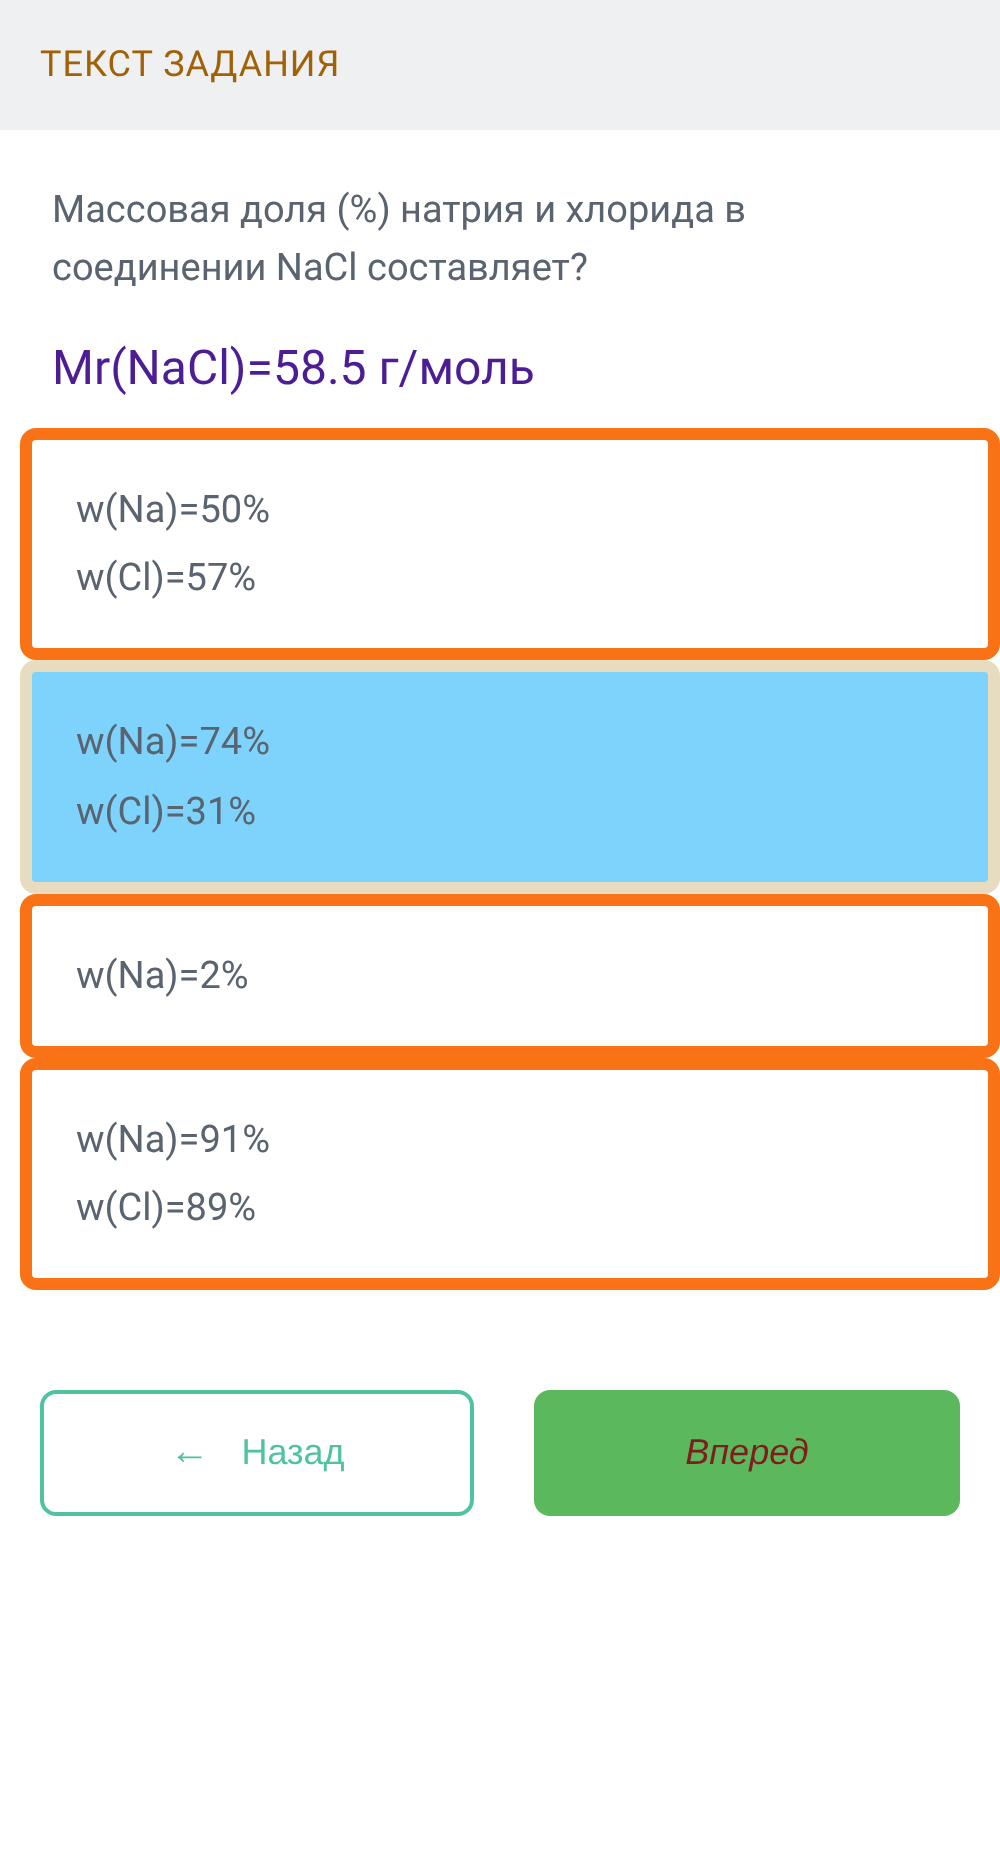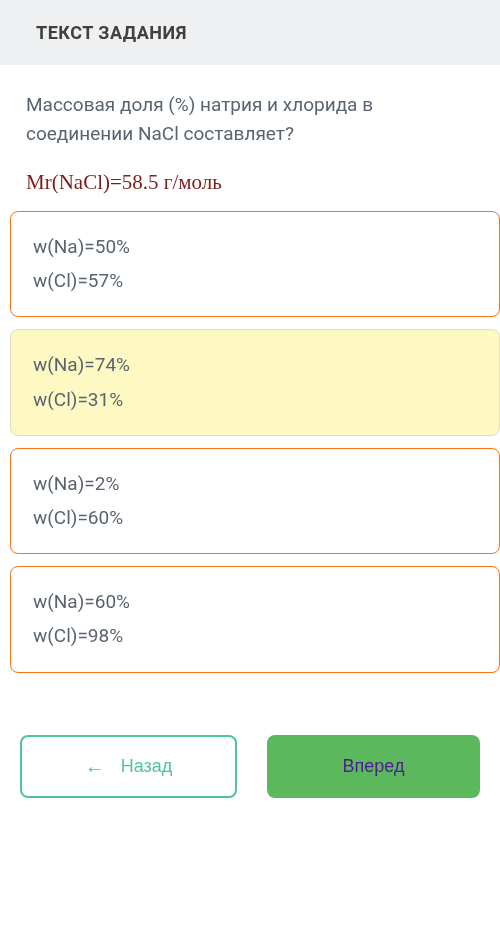--- a/index.html
+++ b/index.html
@@ -9,53 +9,51 @@
     }
     body {
       font-family: -apple-system, BlinkMacSystemFont, 'Segoe UI', Roboto, Arial, sans-serif;
       background: #ffffff;
       width: 500px;
       height: 934px;
       color: #4a5560;
     }
     .header {
       background: #eef0f2;
-      padding: 22px 36px;
+      padding: 22px 20px;
       font-size: 18px;
-      font-weight: 700;
-      color: #404040;
+      font-weight: 400;
+      color: #a16207;
       letter-spacing: 0.5px;
     }
     .question-section {
       padding: 26px 26px 16px 26px;
     }
     .question-text {
       font-size: 19px;
       line-height: 1.5;
       color: #5a6470;
       margin-bottom: 22px;
     }
     .formula {
-      font-size: 21px;
-      color: #7f1d1d;
-      font-family: Liberation Serif, serif;
+      font-size: 24px;
+      color: #4c1d95;
     }
     .options {
       padding: 0;
     }
     .option {
-      border: 1px solid #f97316;
+      border: 6px solid #f97316;
       border-radius: 8px;
       padding: 18px 22px;
-      margin-bottom: 12px;
       margin-left: 10px;
       background: #ffffff;
     }
     .option.selected {
-      background: #fef9c3;
+      background: #7dd3fc;
       border-color: #e8dcc0;
     }
     .option-line {
       font-size: 19px;
       color: #5a6470;
       line-height: 1.8;
     }
     .nav-buttons {
       display: flex;
       gap: 30px;
@@ -73,21 +71,22 @@
       cursor: pointer;
       border: none;
     }
     .btn-back {
       background: #ffffff;
       border: 2px solid #4fc3a1;
       color: #4fc3a1;
     }
     .btn-forward {
       background: #5cb85c;
-      color: #4c1d95;
+      color: #7f1d1d;
+      font-style: italic;
     }
     .arrow-left {
       font-size: 20px;
       color: #4fc3a1;
     }
   </style>
 </head>
 <body>
 
 <div class="header">
@@ -103,25 +102,24 @@
   <div class="option">
     <div class="option-line">w(Na)=50%</div>
     <div class="option-line">w(Cl)=57%</div>
   </div>
   <div class="option selected">
     <div class="option-line">w(Na)=74%</div>
     <div class="option-line">w(Cl)=31%</div>
   </div>
   <div class="option">
     <div class="option-line">w(Na)=2%</div>
-    <div class="option-line">w(Cl)=60%</div>
   </div>
   <div class="option">
-    <div class="option-line">w(Na)=60%</div>
-    <div class="option-line">w(Cl)=98%</div>
+    <div class="option-line">w(Na)=91%</div>
+    <div class="option-line">w(Cl)=89%</div>
   </div>
 </div>
 
 <div class="nav-buttons">
   <button class="btn btn-back">
     <span class="arrow-left">←</span>
     <span>Назад</span>
   </button>
   <button class="btn btn-forward">
     <span>Вперед</span>

